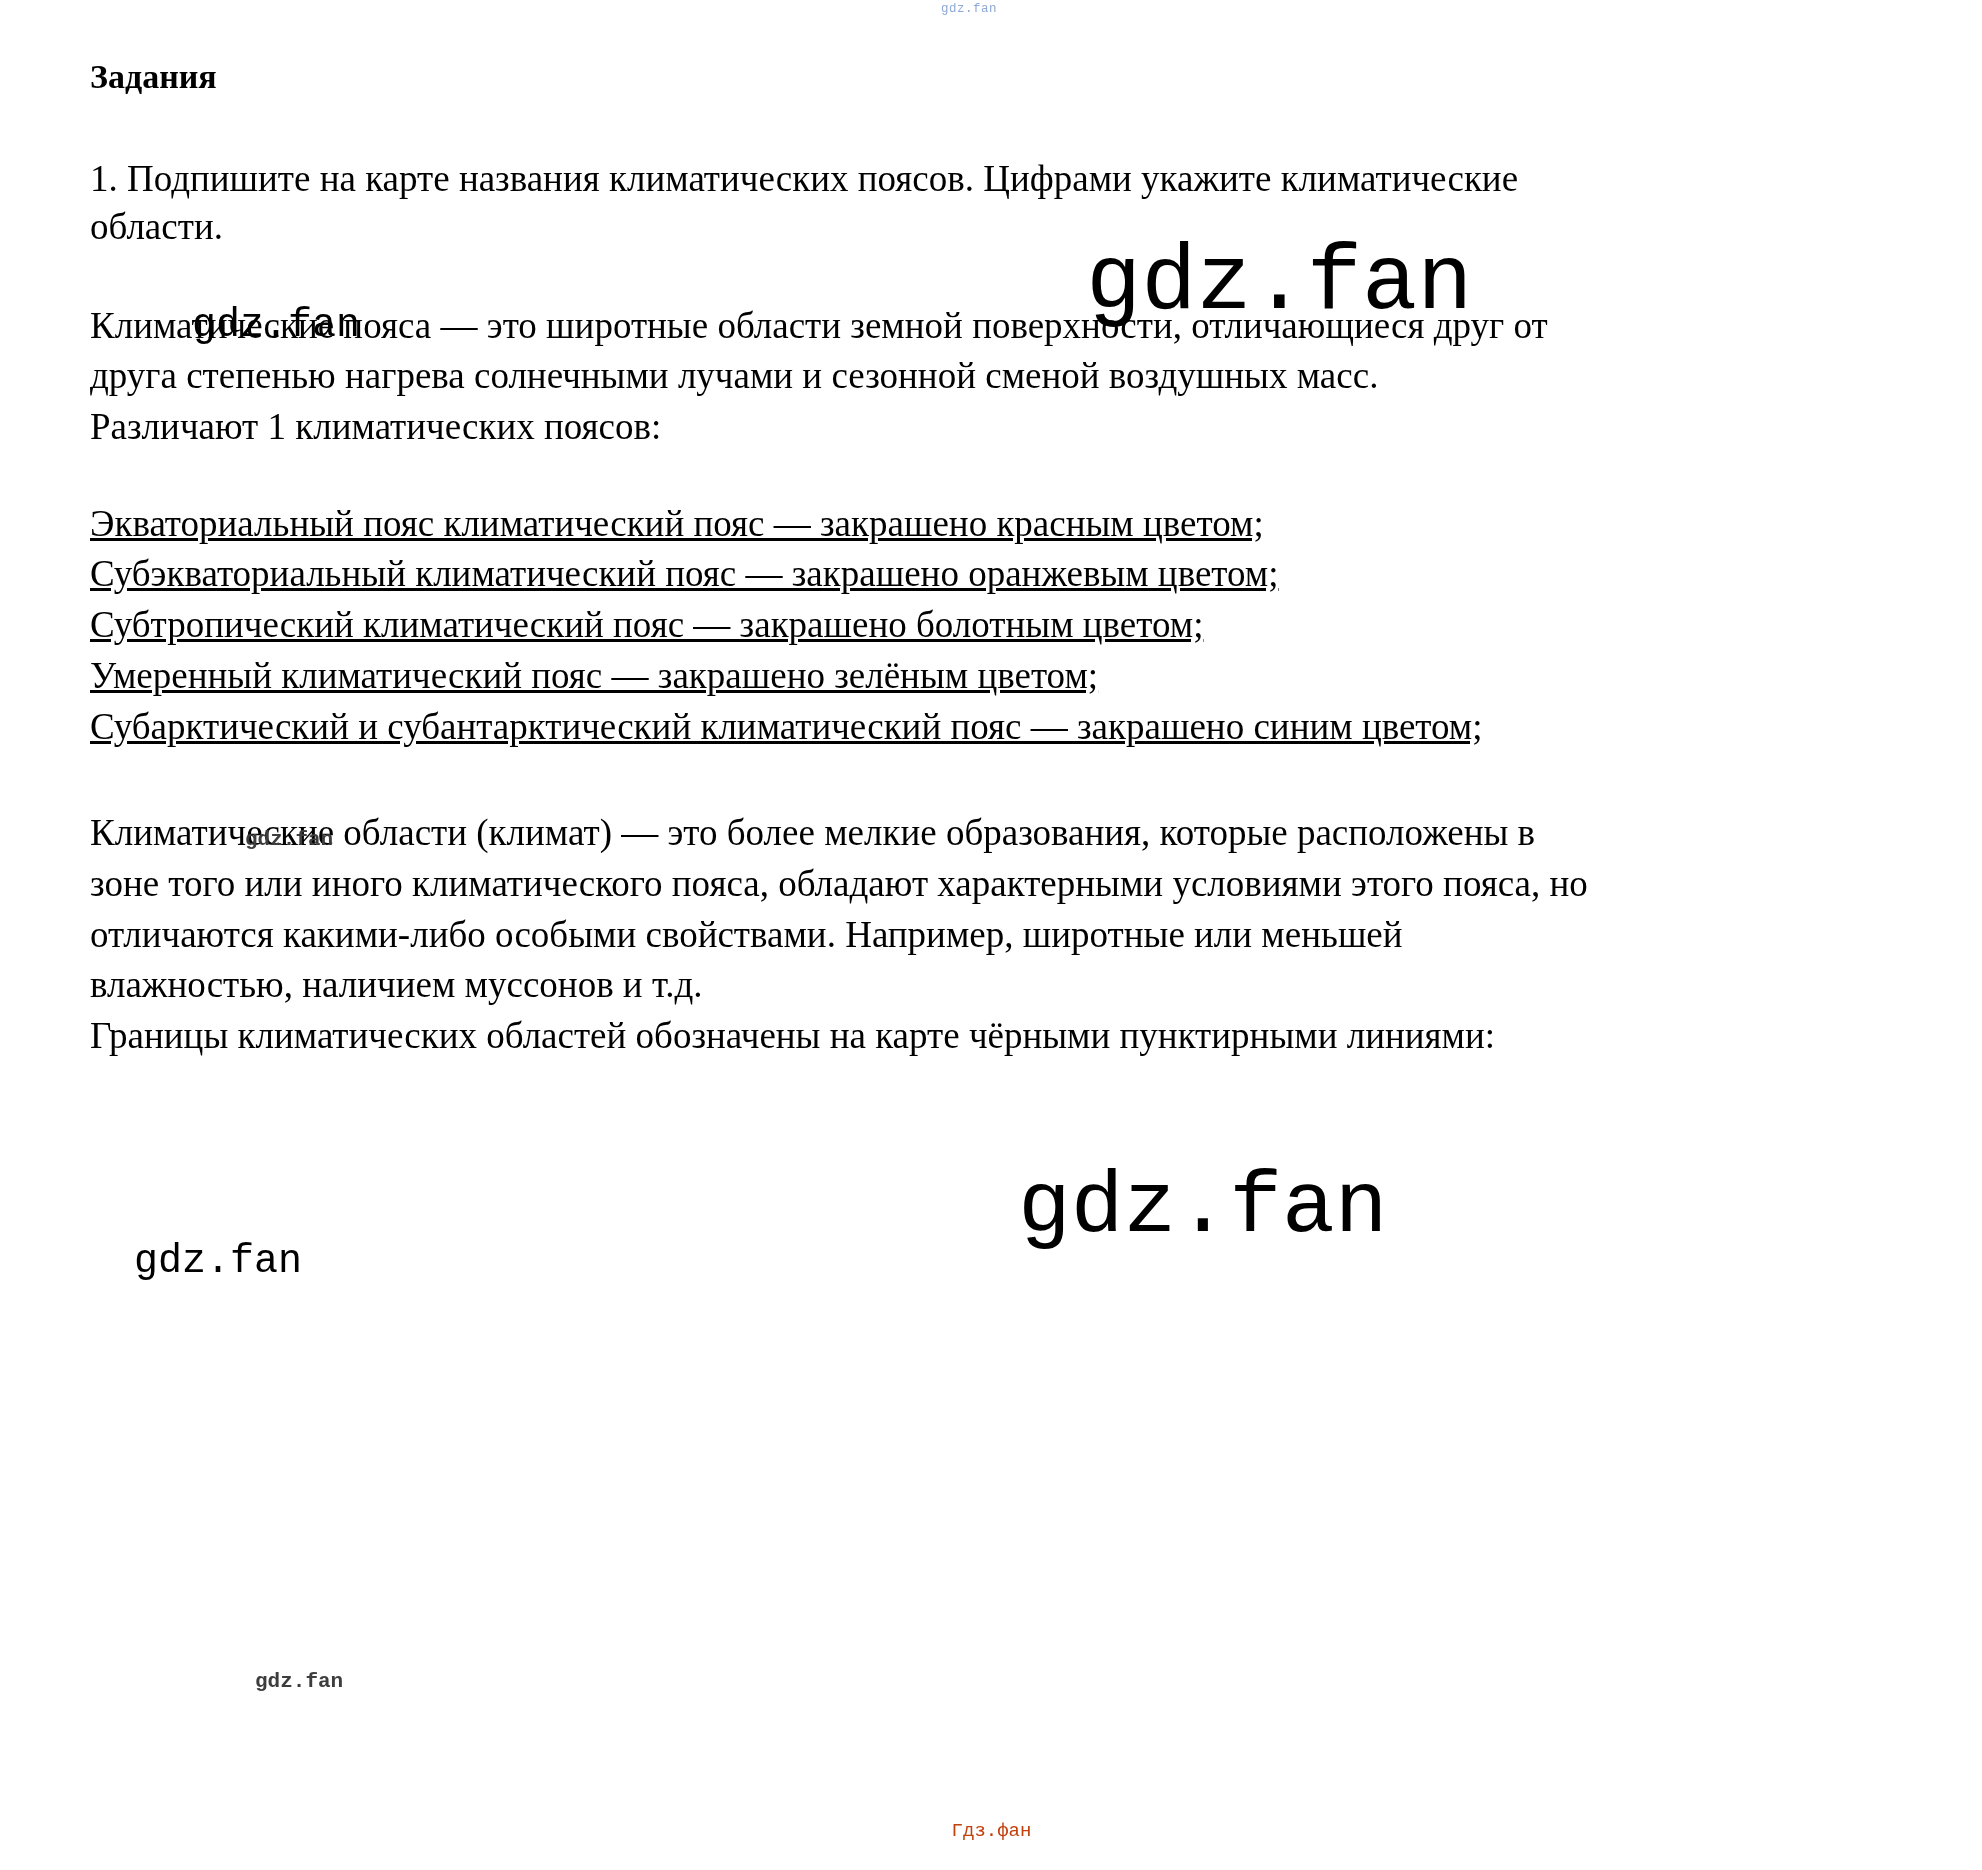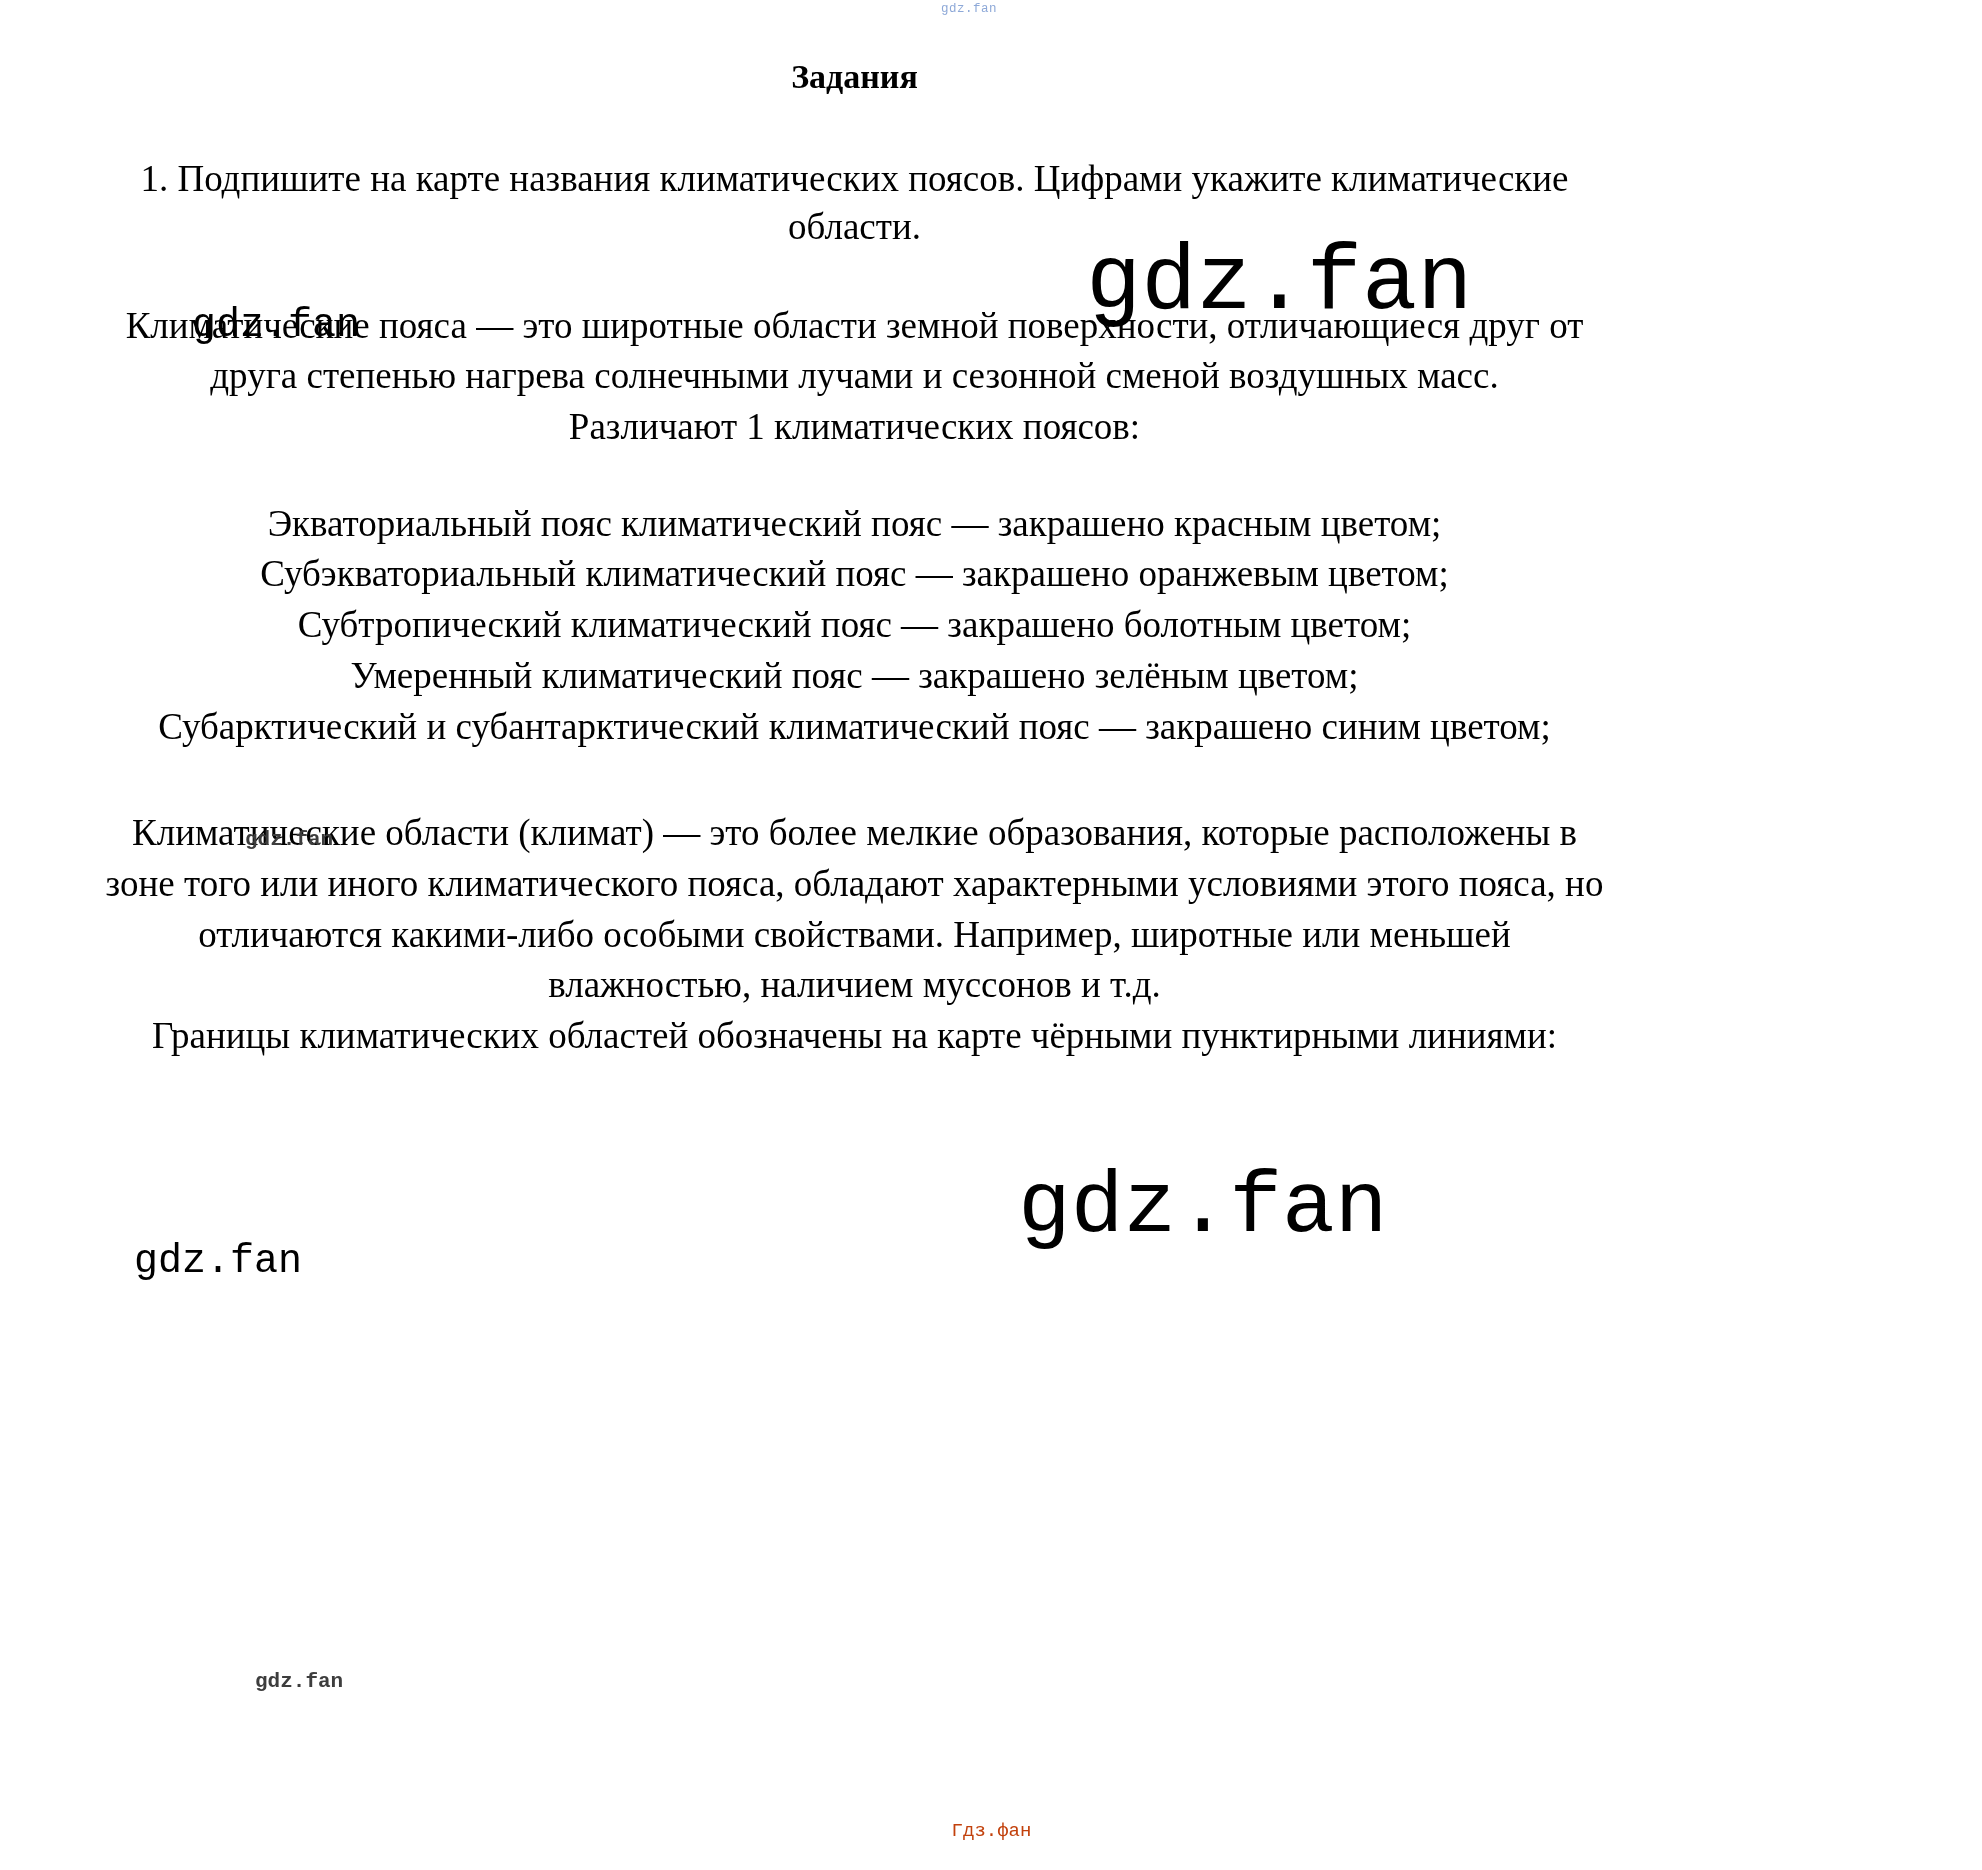--- a/index.html
+++ b/index.html
@@ -73,25 +73,24 @@
     transform: translateX(-50%);
     font-size: 19px;
     color: #c2410c;
     text-align: center;
   }
 
   
   .doc {
     position: absolute;
     top: 0;
-    left: 16px;
+    left: 8px;
     width: 1681px;
     padding: 56px 86px 0 82px;
     box-sizing: border-box;
-    text-align: center;
   }
   .heading {
     font-weight: 700;
     font-size: 34px;
     line-height: 1.25;
     margin: 0 0 56px 0;
   }
   .task-title {
     font-weight: 400;
     font-size: 37px;
@@ -105,20 +104,21 @@
     margin: 0;
     max-width: 1825px;
   }
   .gap-md { height: 46px; }
   .gap-lg { height: 56px; }
   .list-line {
     font-size: 37px;
     line-height: 1.37;
     margin: 0;
     max-width: 1854px;
+    text-decoration: underline;
   }
 </style>
 </head>
 <body>
 
 <div class="doc">
 
   <div class="heading">Задания</div>
 
   <div class="task-title">1. Подпишите на карте названия климатических поясов. Цифрами укажите климатические области.</div>

